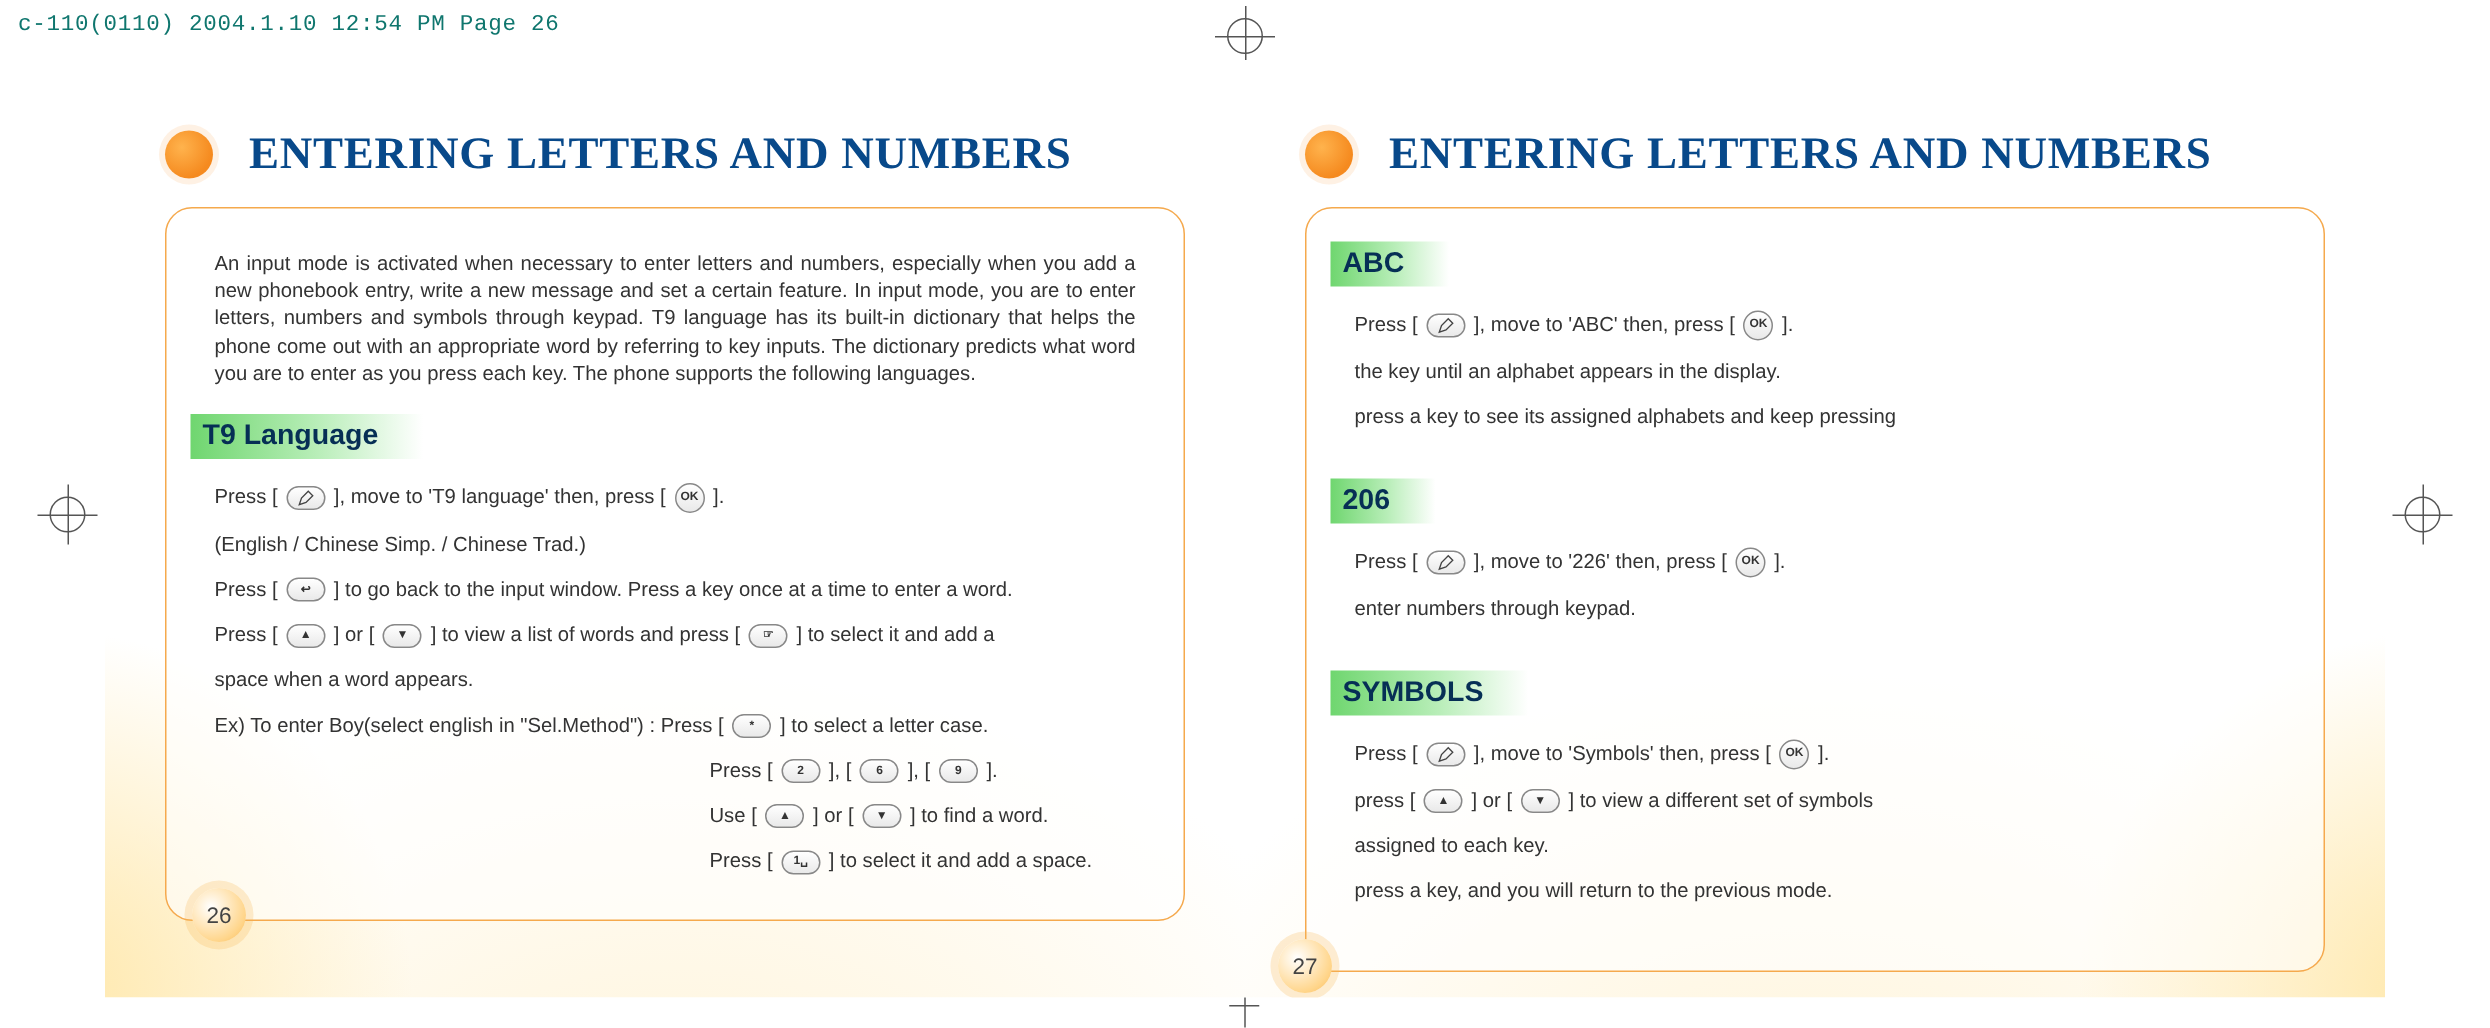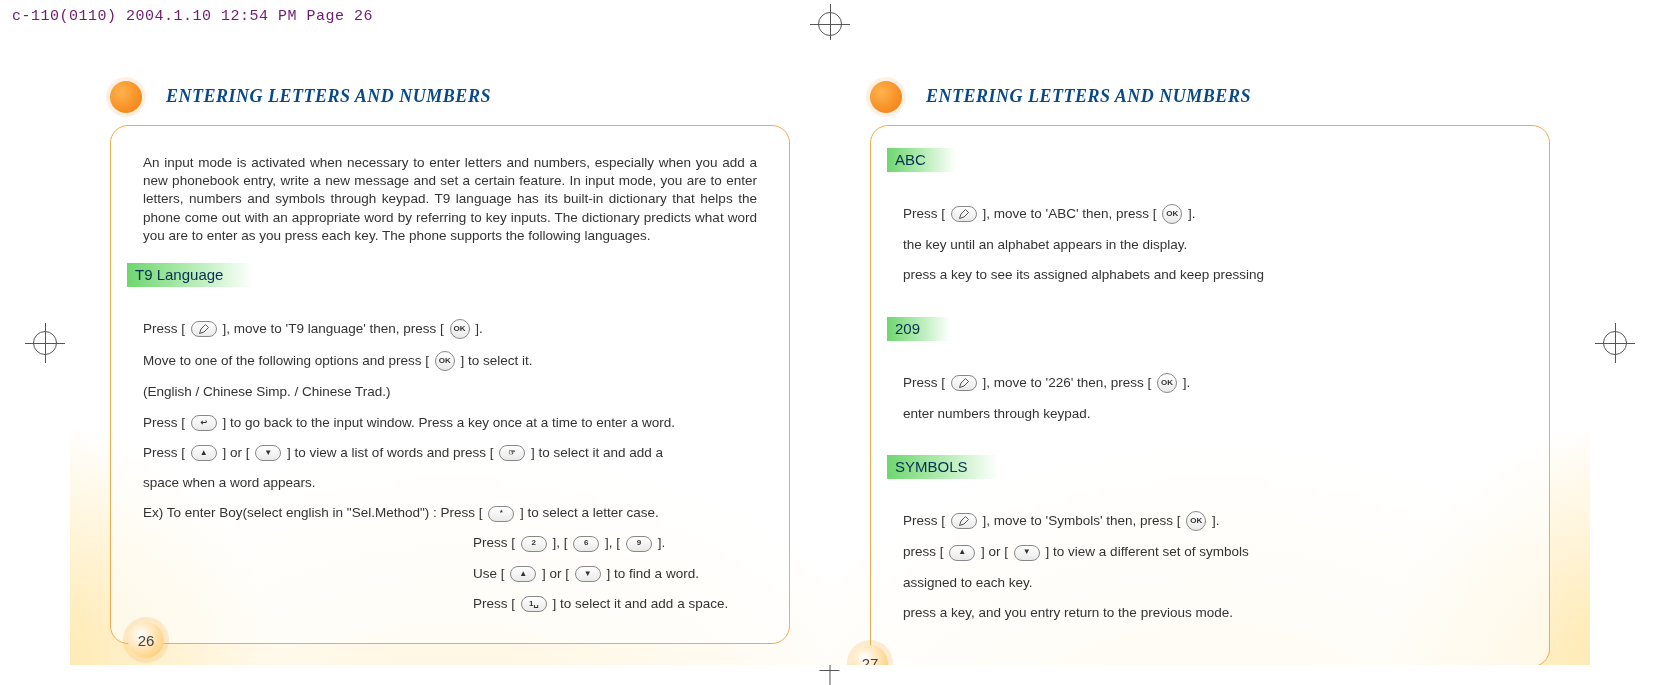--- a/index.html
+++ b/index.html
@@ -10,21 +10,21 @@
     height: 685px;
     position: relative;
     overflow: hidden;
   }
   .printmark {
     position: absolute;
     top: 8px; left: 12px;
     font-family: "Courier New", monospace;
     font-size: 15px;
     letter-spacing: 0.5px;
-    color: #701a75;
+    color: #0f766e;
   }
   .crop-top {
     position: absolute;
     top: 4px; left: 50%;
     transform: translateX(-50%);
     width: 40px; height: 40px;
     pointer-events: none;
   }
   .crop-top::before, .crop-top::after {
     content: ""; position: absolute; background: #555;
@@ -99,23 +99,22 @@
     margin-bottom: 12px;
   }
   .bullet-circle {
     width: 32px; height: 32px; border-radius: 50%;
     background: radial-gradient(circle at 35% 35%, #ffb34d, #f58a1f 70%);
     box-shadow: 0 0 0 4px rgba(245,138,31,0.12);
     flex-shrink: 0;
   }
   .page-title {
     font-family: Georgia, 'Times New Roman', serif;
-    font-style: italic;
     font-weight: bold;
-    font-size: 18px;
+    font-size: 30px;
     color: #08498a;
     background: linear-gradient(to right, #fff 0%, #fff 85%, rgba(255,255,255,0) 100%);
     padding: 6px 40px 6px 14px;
     border-radius: 20px;
     letter-spacing: 0.5px;
   }
 
   .content-panel {
     border: 1.5px solid #f5a94d;
     border-radius: 18px;
@@ -124,25 +123,25 @@
     min-height: 430px;
     font-size: 13.5px;
     line-height: 1.35;
     color: #333;
   }
   .content-panel p { margin: 12px; }
   .intro { text-align: justify; margin-bottom: 10px; }
 
   .subhead {
     display: inline-block;
-    font-weight: normal;
-    font-size: 15px;
+    font-weight: bold;
+    font-size: 19px;
     color: #062f55;
     padding: 2px 30px 2px 8px;
-    margin: 6px 0 20px -4px;
+    margin: 6px 0 4px -4px;
     background: linear-gradient(to right, #6fd66f 0%, #b9eeb9 55%, rgba(185,238,185,0) 100%);
   }
 
   .inline-icon {
     display: inline-flex;
     align-items: center;
     justify-content: center;
     vertical-align: middle;
     min-width: 26px;
     height: 16px;
@@ -213,25 +212,20 @@
       <p>
         <span>Press [</span>
         <span class="inline-icon pencil">
           <svg viewBox="0 0 16 16">
               <path d="M2 14 L4 8 L10 2 L14 6 L8 12 Z" fill="none" stroke="#444" stroke-width="1.2"></path>
             </svg>
         </span>
         <span>], move to 'T9 language' then, press [</span>
         <span class="inline-icon round">OK</span>
         <span>].</span>
-      </p>
-      <p>
-        <span>Move to one of the following options and press [</span>
-        <span class="inline-icon round">OK</span>
-        <span>] to select it.</span>
       </p>
       <p>(English / Chinese Simp. / Chinese Trad.)</p>
       <p>
         <span>Press [</span>
         <span class="inline-icon">↩</span>
         <span>] to go back to the input window. Press a key once at a time to enter a word.</span>
       </p>
       <p>
         <span>Press [</span>
         <span class="inline-icon">▲</span>
@@ -298,21 +292,21 @@
           </span>
           <span>], move to 'ABC' then, press [</span>
           <span class="inline-icon round">OK</span>
           <span>].</span>
         </p>
         <p>the key until an alphabet appears in the display.</p>
         <p>press a key to see its assigned alphabets and keep pressing</p>
       </div>
 
       <div class="block">
-        <div class="subhead">209</div>
+        <div class="subhead">206</div>
         <p>
           <span>Press [</span>
           <span class="inline-icon pencil">
             <svg viewBox="0 0 16 16">
                 <path d="M2 14 L4 8 L10 2 L14 6 L8 12 Z" fill="none" stroke="#444" stroke-width="1.2"></path>
               </svg>
           </span>
           <span>], move to '226' then, press [</span>
           <span class="inline-icon round">OK</span>
           <span>].</span>
@@ -334,21 +328,21 @@
           <span>].</span>
         </p>
         <p>
           <span>press [</span>
           <span class="inline-icon">▲</span>
           <span>] or [</span>
           <span class="inline-icon">▼</span>
           <span>] to view a different set of symbols</span>
         </p>
         <p>assigned to each key.</p>
-        <p>press a key, and you entry return to the previous mode.</p>
+        <p>press a key, and you will return to the previous mode.</p>
       </div>
 
     </div>
 
     <div class="page-num">27</div>
   </div>
 
 </div>
 
 </body></html>

